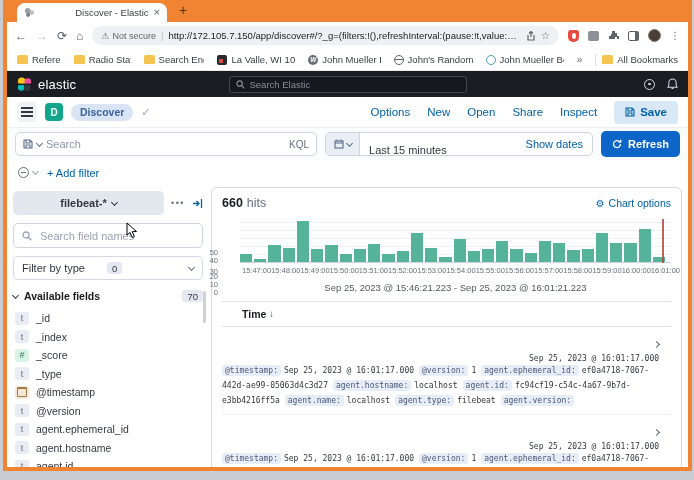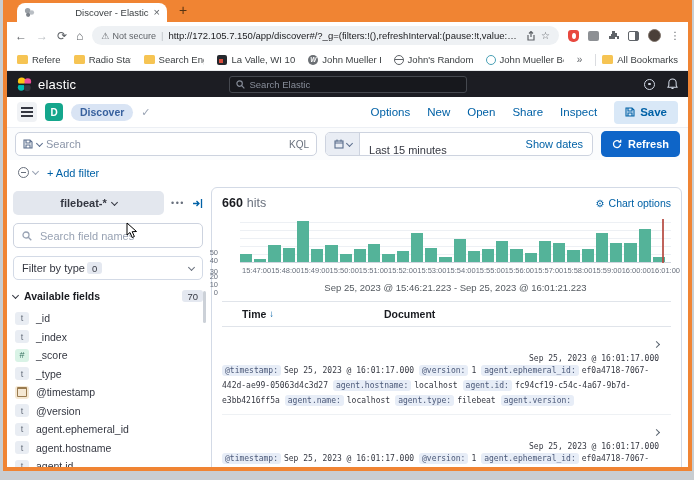--- a/index.html
+++ b/index.html
@@ -104,21 +104,21 @@
   
   .content { flex:1; min-height:0; display:flex; padding:2px 6px 0; gap:8px; overflow:hidden; }
   .sidebar { width:190px; flex:none; position:relative; }
   .iprow { display:flex; align-items:center; gap:7px; margin:4px 0 8px; }
   .ipbtn { flex:1; height:24px; background:#e3e7ee; border-radius:5px; display:flex; align-items:center;
            justify-content:center; gap:5px; font-size:11px; font-weight:bold; color:#343741; }
   .dots { color:#69707d; font-size:9px; letter-spacing:1.5px; }
   .fieldsearch { height:25px; border:1px solid #cdd3df; border-radius:5px; background:#fff; display:flex;
                  align-items:center; gap:8px; padding:0 8px; color:#98a2b3; font-size:11px; margin-bottom:8px; }
   .typefilter { height:24px; border:1px solid #d3dae6; border-radius:5px; display:flex; align-items:center;
-                gap:2px; padding:0 8px; font-size:11px; color:#343741; margin-bottom:10px; }
+                gap:22px; padding:0 8px; font-size:11px; color:#343741; margin-bottom:10px; }
   .cntbadge { background:#e4e8f0; color:#343741; border-radius:3px; padding:0.5px 5px; font-size:9.5px; }
   .availrow { display:flex; align-items:center; gap:6px; font-size:10.5px; font-weight:bold; color:#1a1c21; margin:2px 0 7px; }
   .availrow .cntbadge { margin-left:auto; font-weight:normal; }
   .fitem { display:flex; align-items:center; gap:7px; height:18.5px; font-size:10.5px; color:#343741; padding-left:2px; }
   .ficon { width:14px; height:13px; border-radius:3px; font-size:9px; display:flex; align-items:center;
            justify-content:center; flex:none; }
   .ficon-t { background:#e9edf3; color:#69707d; }
   .ficon-num { background:#d9f3e6; color:#357160; }
   .ficon-date { background:#f5e8d3; }
   .ficon-date::before { content:""; width:8px; height:7px; border:1px solid #9a7b4f; border-top:2.6px solid #9a7b4f; border-radius:1px; }
@@ -480,21 +480,20 @@
                 <span class="ylab" style="bottom: 36.5px;">50</span>
               </div>
 
             <div class="dtable">
               <div class="thead">
                 <span class="col-exp"></span>
                 <span class="col-time">
                   <span>Time</span>
                   <span class="sortarrow">↓</span>
                 </span>
-                <span class="col-doc">Document</span>
               </div>
               <div id="doc-rows">
                   <div class="drow">
                     <span class="col-exp"><span class="expchev"></span></span>
                     <span class="rtime">Sep 25, 2023 @ 16:01:17.000</span>
                     <span class="rdoc"><span class="fpill">@timestamp:</span><span class="fval">Sep 25, 2023 @ 16:01:17.000</span><span class="fpill">@version:</span><span class="fval">1</span><span class="fpill">agent.ephemeral_id:</span><span class="fval">ef0a4718-7067-442d-ae99-05063d4c3d27</span><span class="fpill">agent.hostname:</span><span class="fval">localhost</span><span class="fpill">agent.id:</span><span class="fval">fc94cf19-c54c-4a67-9b7d-e3bb4216ff5a</span><span class="fpill">agent.name:</span><span class="fval">localhost</span><span class="fpill">agent.type:</span><span class="fval">filebeat</span><span class="fpill">agent.version:</span></span>
                   </div>
                   <div class="drow">
                     <span class="col-exp"><span class="expchev"></span></span>
                     <span class="rtime">Sep 25, 2023 @ 16:01:17.000</span>

